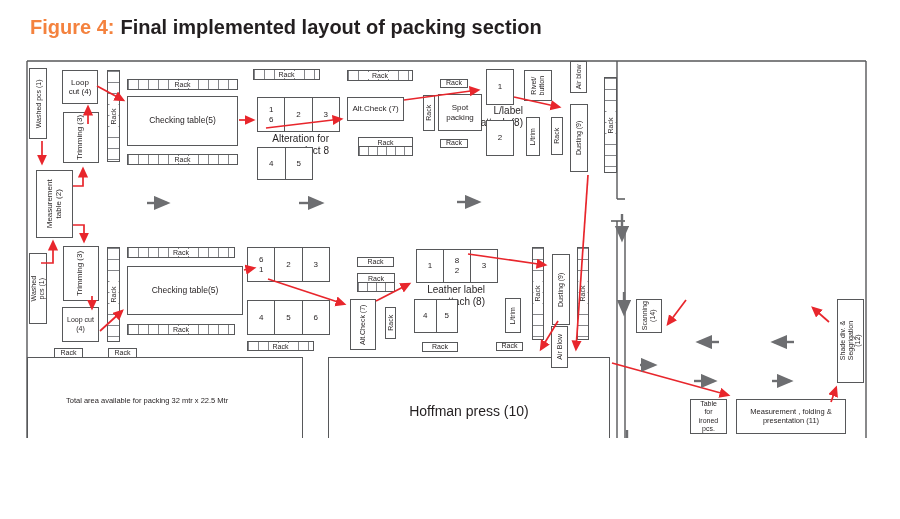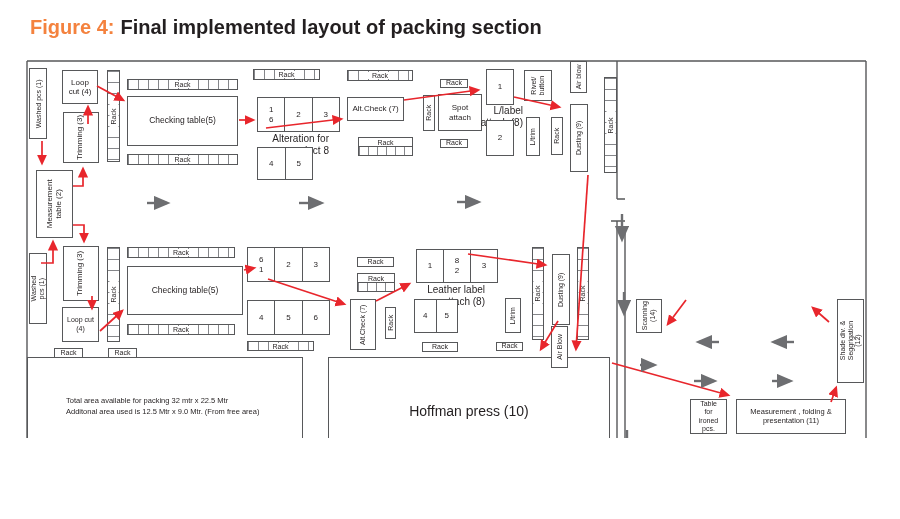--- a/index.html
+++ b/index.html
@@ -124,21 +124,21 @@
     <div class="r2"></div>
   </div>
 
   <div class="box sm" style="left:440px;top:79px;width:28px;height:9px;">
       <span>Rack</span>
     </div>
   <div class="box" style="left:423px;top:95px;width:12px;height:36px;">
       <span class="v-inner sm">Rack</span>
     </div>
   <div class="box" style="left:438px;top:94px;width:44px;height:37px;padding:0 6px;">
-      <span>Spot attach</span>
+      <span>Spot packing</span>
     </div>
   <div class="box sm" style="left:440px;top:139px;width:28px;height:9px;">
       <span>Rack</span>
     </div>
 
   <div class="box" style="left:486px;top:69px;width:28px;height:36px;">
       <span>1</span>
     </div>
   <div class="caption" style="left:477px;top:105px;width:46px;">L/label attach (8)</div>
   <div class="box" style="left:486px;top:120px;width:28px;height:36px;">
@@ -259,21 +259,20 @@
   <div class="box sm" style="left:54px;top:348px;width:29px;height:10px;">
       <span>Rack</span>
     </div>
   <div class="box sm" style="left:108px;top:348px;width:29px;height:10px;">
       <span>Rack</span>
     </div>
 
   <div class="box" style="left:27px;top:357px;width:276px;height:108px;"></div>
   <div class="notetext" style="left:66px;top:396px;">
     <div>Total area available for packing 32 mtr x 22.5 Mtr</div>
-    <div>Additonal area used is 12.5 Mtr x 9.0 Mtr. (From free area)</div>
   </div>
   <div class="box" style="left:328px;top:357px;width:282px;height:108px;font-size:14px;text-align:right;">
       <span>Hoffman press (10)</span>
     </div>
   <div class="box" style="left:551px;top:326px;width:17px;height:42px;">
       <span class="v-inner sm">Air Blow</span>
     </div>
 
   <div class="box" style="left:636px;top:299px;width:26px;height:34px;">
       <span class="v-inner wrap sm" style="width:33px;">Scanning (14)</span>

